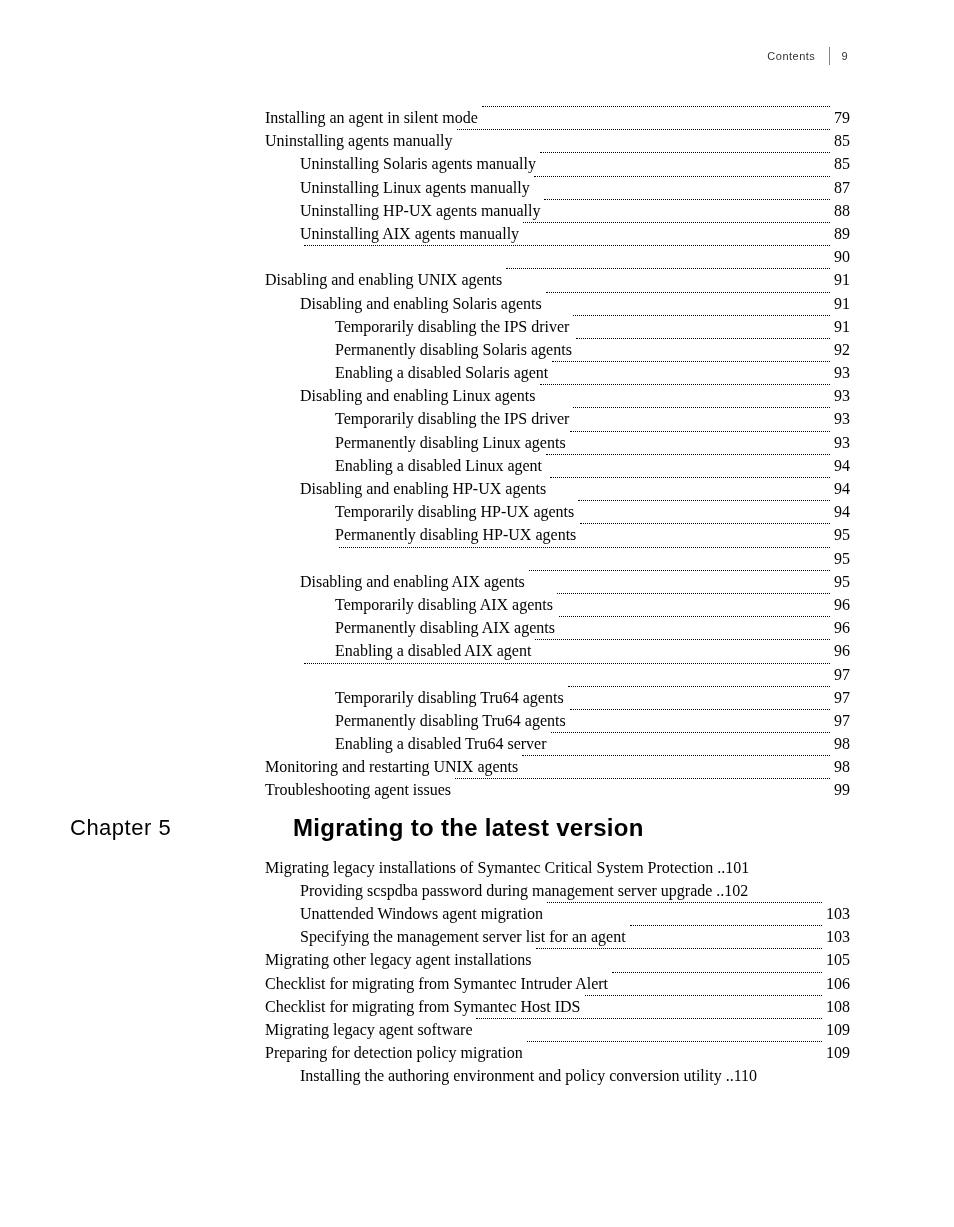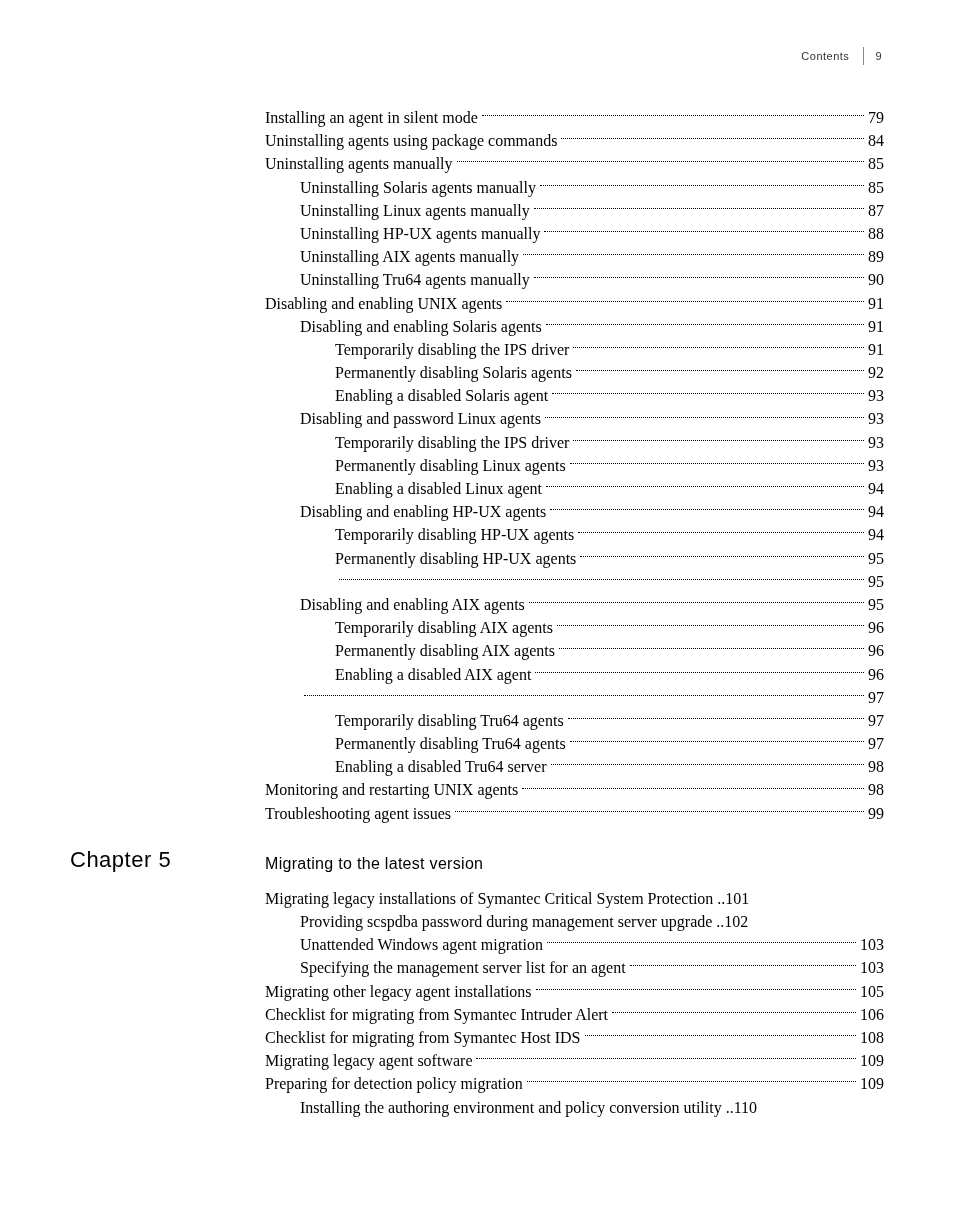--- a/index.html
+++ b/index.html
@@ -7,21 +7,21 @@
     margin: 0;
     padding: 0;
     background: #ffffff;
     font-family: Georgia, 'Times New Roman', serif;
     color: #000;
     width: 954px;
     height: 1227px;
     position: relative;
   }
   .page {
-    padding: 48px 70px 60px 70px;
+    padding: 48px 104px 60px 70px;
     box-sizing: border-box;
     height: 100%;
   }
   .header {
     text-align: right;
     font-size: 12px;
     color: #333;
     margin-bottom: 40px;
     letter-spacing: 0.5px;
     padding-right: 2px;
@@ -42,21 +42,21 @@
   }
   .header .pagenum {
     font-family: Verdana, Geneva, sans-serif;
     font-size: 11px;
   }
   .toc {
     margin-left: 195px;
   }
   .toc-line {
     display: flex;
-    align-items: center;
+    align-items: flex-start;
     font-size: 16px;
     line-height: 1.45;
     white-space: nowrap;
   }
   .toc-line .label {
     flex: 0 0 auto;
   }
   .toc-line .leader {
     flex: 1 1 auto;
     border-bottom: 1.5px dotted #000;
@@ -64,36 +64,37 @@
     min-width: 8px;
   }
   .toc-line .pnum {
     flex: 0 0 auto;
   }
   .ind0 { padding-left: 0; }
   .ind1 { padding-left: 35px; }
   .ind2 { padding-left: 70px; }
   .chapter-row {
     display: flex;
-    align-items: flex-end;
-    margin-top: 22px;
+    align-items: center;
+    margin-top: 12px;
     margin-bottom: 14px;
+    gap: 28px;
   }
   .chapter-label {
     flex: 0 0 195px;
     font-family: Verdana, Geneva, sans-serif;
     font-size: 22px;
     font-weight: 400;
     color: #000;
     letter-spacing: 0.5px;
   }
   .chapter-title {
     font-family: Verdana, Geneva, sans-serif;
-    font-size: 16px;
-    font-weight: 400;
+    font-size: 24px;
+    font-weight: 700;
     color: #000;
     letter-spacing: 0.3px;
   }
 </style>
 </head>
 <body>
 
 <div class="page">
   <div class="header">
     <span class="label">Contents</span>
@@ -101,25 +102,20 @@
     <span class="pagenum">9</span>
   </div>
 
   <div class="toc" id="toc-top">
       <div class="toc-line ind0">
         <span class="label">Installing an agent in silent mode</span>
         <span class="leader"></span>
         <span class="pnum">79</span>
       </div>
       <div class="toc-line ind0">
-        <span class="label">Uninstalling agents using package commands</span>
-        <span class="leader"></span>
-        <span class="pnum">84</span>
-      </div>
-      <div class="toc-line ind0">
         <span class="label">Uninstalling agents manually</span>
         <span class="leader"></span>
         <span class="pnum">85</span>
       </div>
       <div class="toc-line ind1">
         <span class="label">Uninstalling Solaris agents manually</span>
         <span class="leader"></span>
         <span class="pnum">85</span>
       </div>
       <div class="toc-line ind1">
@@ -131,21 +127,20 @@
         <span class="label">Uninstalling HP-UX agents manually</span>
         <span class="leader"></span>
         <span class="pnum">88</span>
       </div>
       <div class="toc-line ind1">
         <span class="label">Uninstalling AIX agents manually</span>
         <span class="leader"></span>
         <span class="pnum">89</span>
       </div>
       <div class="toc-line ind1">
-        <span class="label">Uninstalling Tru64 agents manually</span>
         <span class="leader"></span>
         <span class="pnum">90</span>
       </div>
       <div class="toc-line ind0">
         <span class="label">Disabling and enabling UNIX agents</span>
         <span class="leader"></span>
         <span class="pnum">91</span>
       </div>
       <div class="toc-line ind1">
         <span class="label">Disabling and enabling Solaris agents</span>
@@ -161,21 +156,21 @@
         <span class="label">Permanently disabling Solaris agents</span>
         <span class="leader"></span>
         <span class="pnum">92</span>
       </div>
       <div class="toc-line ind2">
         <span class="label">Enabling a disabled Solaris agent</span>
         <span class="leader"></span>
         <span class="pnum">93</span>
       </div>
       <div class="toc-line ind1">
-        <span class="label">Disabling and password Linux agents</span>
+        <span class="label">Disabling and enabling Linux agents</span>
         <span class="leader"></span>
         <span class="pnum">93</span>
       </div>
       <div class="toc-line ind2">
         <span class="label">Temporarily disabling the IPS driver</span>
         <span class="leader"></span>
         <span class="pnum">93</span>
       </div>
       <div class="toc-line ind2">
         <span class="label">Permanently disabling Linux agents</span>

